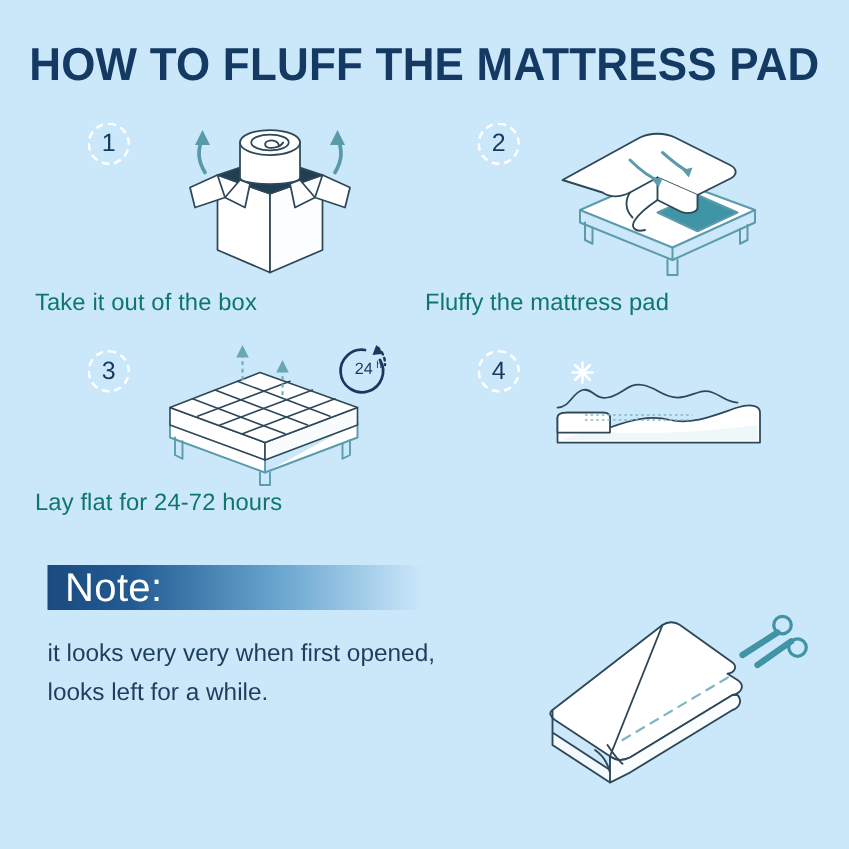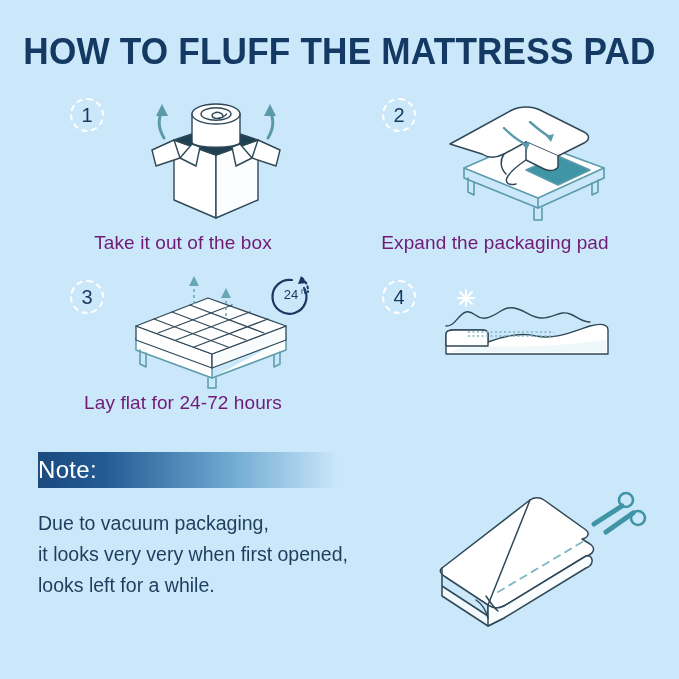--- a/index.html
+++ b/index.html
@@ -78,41 +78,42 @@
     top: 0;
     width: 240px;
     height: 130px;
   }
   .step-3 .art, .step-4 .art { height: 110px; }
   .caption {
     position: absolute;
     left: 0;
     top: 140px;
     width: 310px;
-    text-align: center;
+    text-align: left;
     font-size: 19px;
-    color: #701a75;
+    color: #0f766e;
     letter-spacing: 0.1px;
   }
   .step-3 .caption, .step-4 .caption { top: 118px; }
 
   
   .note-banner {
     position: absolute;
     left: 38px;
     top: 452px;
     width: 300px;
     height: 36px;
     background: linear-gradient(to right, #1b4a7e 0%, #225b93 22%, #6aa6cf 62%, rgba(203,231,250,0) 100%);
     display: flex;
     align-items: center;
   }
   .note-banner-label {
     color: #ffffff;
-    font-size: 24px;
+    font-size: 32px;
+    padding-left: 14px;
     letter-spacing: 0.3px;
     text-align: center;
   }
   .note-body {
     position: absolute;
     left: 38px;
     top: 508px;
     width: 390px;
     font-size: 19.5px;
     line-height: 31px;
@@ -206,21 +207,21 @@
           <g fill="none" stroke="#5b9bab" stroke-width="2.4" stroke-linecap="round">
             <path d="M96 36 C104 44 112 50 120 53"></path>
             <path d="M122 30 C130 37 136 42 142 45"></path>
           </g>
           <g fill="#5b9bab">
             <path d="M122 50 L114 52 L119 58 Z"></path>
             <path d="M146 42 L138 44 L143 50 Z"></path>
           </g>
         </svg>
       </div>
-      <div class="caption">Expand the packaging pad</div>
+      <div class="caption">Fluffy the mattress pad</div>
     </div>
 
     <div class="step step-3">
       <div class="badge">
         <span>3</span>
       </div>
       <div class="art">
         <svg viewBox="0 0 240 115" width="240" height="115">
           <g fill="none" stroke="#5b9bab" stroke-width="1.5" stroke-linejoin="round" stroke-linecap="round">
 
@@ -301,21 +302,20 @@
         </svg>
       </div>
     </div>
   </div>
 
   <div class="note-banner">
     <span class="note-banner-label">Note:</span>
   </div>
 
   <div class="note-body">
-    <div>Due to vacuum packaging,</div>
     <div>it looks very very when first opened,</div>
     <div>looks left for a while.</div>
   </div>
 
   <div class="pack-art">
     <svg viewBox="0 0 250 165" width="250" height="165">
       <g stroke="#2f4858" stroke-width="1.5" stroke-linejoin="round" stroke-linecap="round">
 
         <path d="M22 90 L110 22 C114 19 120 19 124 22 L166 52
                  C170 55 168 60 162 61 L170 66 C176 70 174 76 166 78

